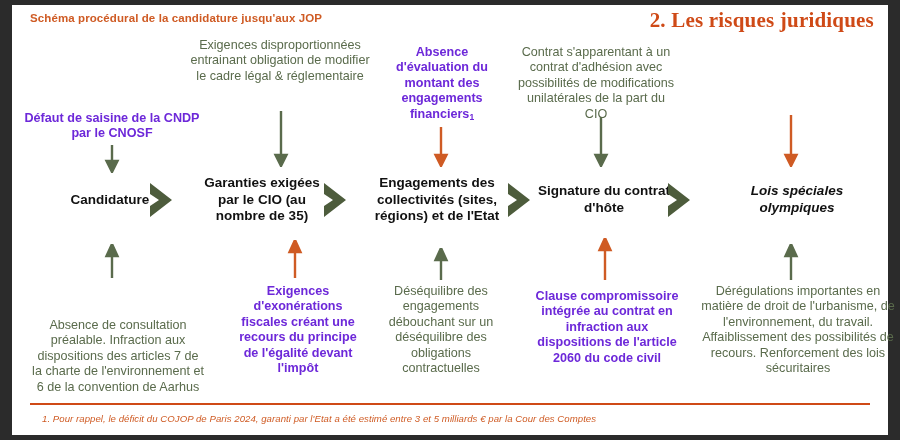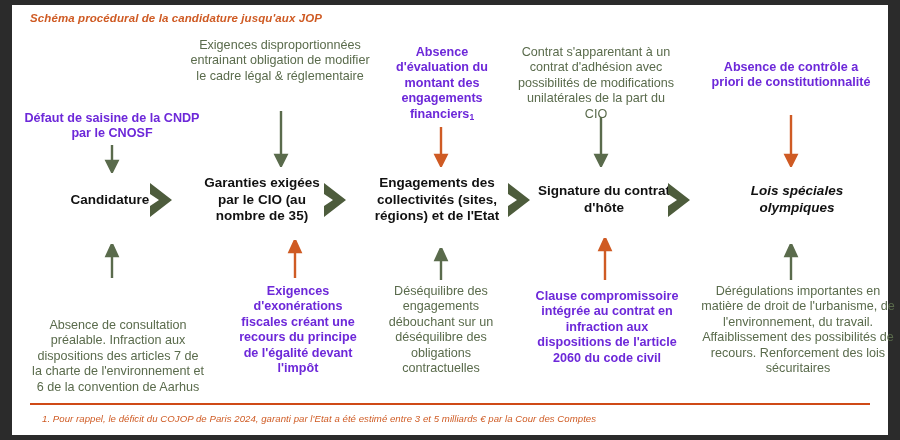--- a/index.html
+++ b/index.html
@@ -8,21 +8,21 @@
     background:#2b2b2b;
     font-family:"Liberation Sans","DejaVu Sans",sans-serif;
   }
   .slide{
     position:absolute;left:12px;top:5px;width:876px;height:430px;
     background:#ffffff;
   }
   
   .kicker{
     position:absolute;left:18px;top:7px;
-    font-size:11.5px;font-style:italic;font-weight:600;
+    font-size:11.5px;font-weight:600;
     color:#cf5b24;letter-spacing:.1px;white-space:nowrap;
   }
   .deck-title{
     position:absolute;right:14px;top:3px;
     font-family:"Liberation Serif","DejaVu Serif",serif;
     font-size:21px;font-weight:bold;color:#cf4a17;
     white-space:nowrap;letter-spacing:.2px;
   }
   
   .flow{position:absolute;left:0;top:160px;width:876px;height:70px;}
@@ -55,20 +55,21 @@
     font-size:9.6px;font-style:italic;color:#cf5b24;white-space:nowrap;
     letter-spacing:.05px;
   }
 </style>
 </head>
 <body>
 
 <div class="slide">
 
   <div class="kicker">Schéma procédural de la candidature jusqu'aux JOP</div>
+  <div class="deck-title">2. Les risques juridiques</div>
 
   <div class="ann orange" style="left:12px;top:106px;width:176px;">
     <span>Défaut de saisine de la CNDP par le CNOSF</span>
   </div>
   <div class="arrow" style="left:92px;top:140px;">
     <svg width="16" height="28" viewBox="0 0 16 28">
         <path d="M8 0 L8 19 M8 27 L2.5 16 L13.5 16 Z" stroke="#5a6b4c" stroke-width="2.4" fill="#5a6b4c"></path>
       </svg>
   </div>
 
@@ -92,23 +93,20 @@
 
   <div class="ann green" style="left:504px;top:40px;width:160px;">
     <span>Contrat s'apparentant à un contrat d'adhésion avec possibilités de modifications unilatérales de la part du CIO</span>
   </div>
   <div class="arrow" style="left:581px;top:112px;">
     <svg width="16" height="50" viewBox="0 0 16 50">
         <path d="M8 0 L8 41 M8 49 L2.5 38 L13.5 38 Z" stroke="#5a6b4c" stroke-width="2.4" fill="#5a6b4c"></path>
       </svg>
   </div>
 
-  <div class="ann orange" style="left:694px;top:55px;width:170px;">
-    <span>Absence de contrôle a priori de constitutionnalité</span>
-  </div>
   <div class="arrow" style="left:771px;top:110px;">
     <svg width="16" height="52" viewBox="0 0 16 52">
         <path d="M8 0 L8 43 M8 51 L2.5 40 L13.5 40 Z" stroke="#cf5b24" stroke-width="2.4" fill="#cf5b24"></path>
       </svg>
   </div>
 
   <div class="flow">
 
     <div class="step" style="left:18px;width:160px;">
       <span>Candidature</span>

